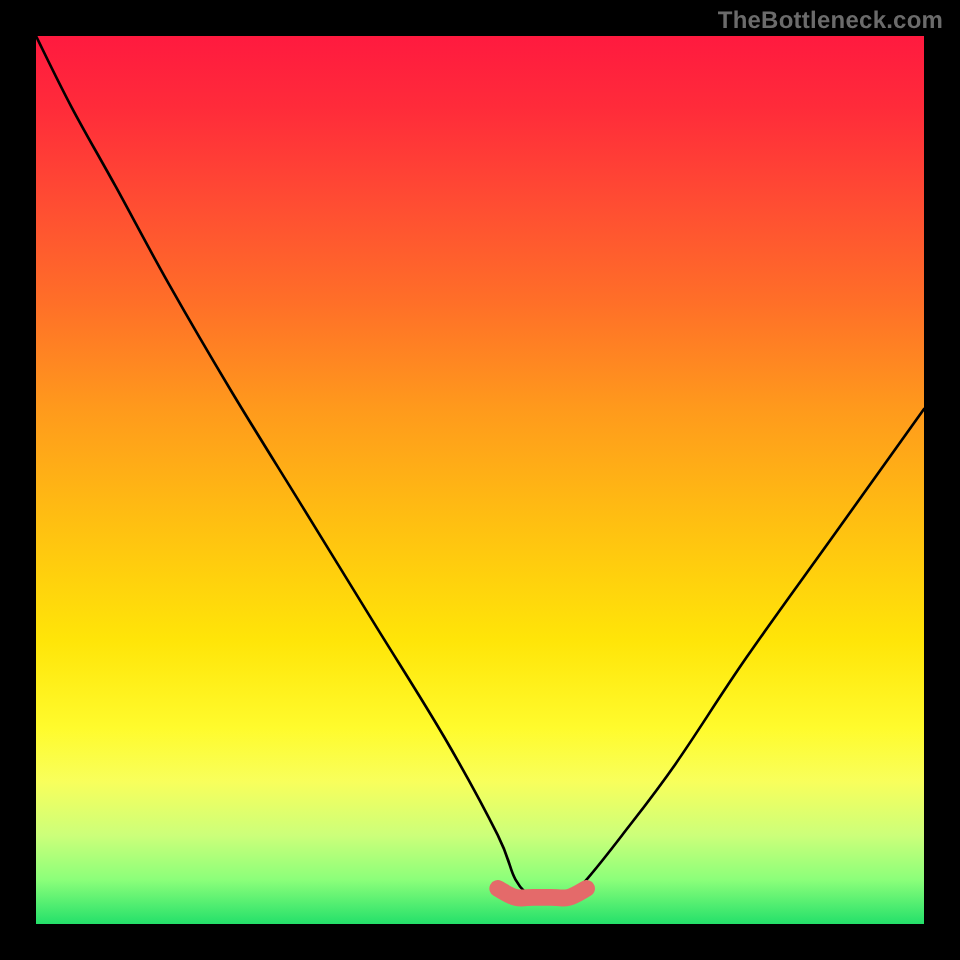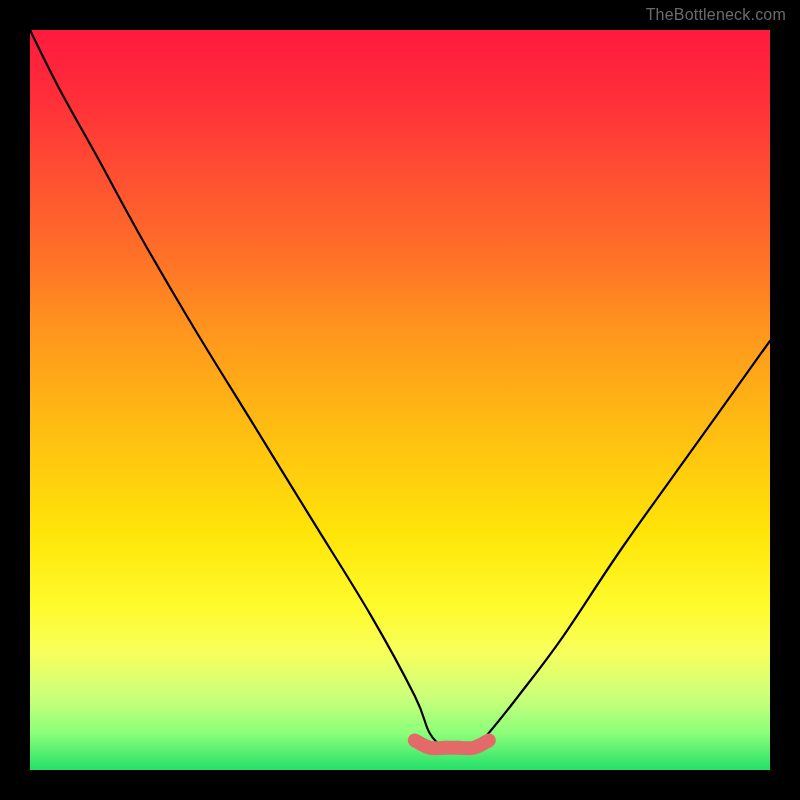--- a/index.html
+++ b/index.html
@@ -39,22 +39,22 @@
       #ccff7a 90%,
       #8cff7a 95%,
       #24e06a 100%
     );
   }
   .watermark {
     position: absolute;
     top: 6px;
     right: 14px;
     color: #6b6b6b;
-    font-size: 16px;
-    font-weight: 400;
+    font-size: 20px;
+    font-weight: 700;
     letter-spacing: 0.2px;
   }
   svg.curve {
     position: absolute;
     left: 0;
     top: 0;
     width: 740px;
     height: 740px;
   }
 </style>

